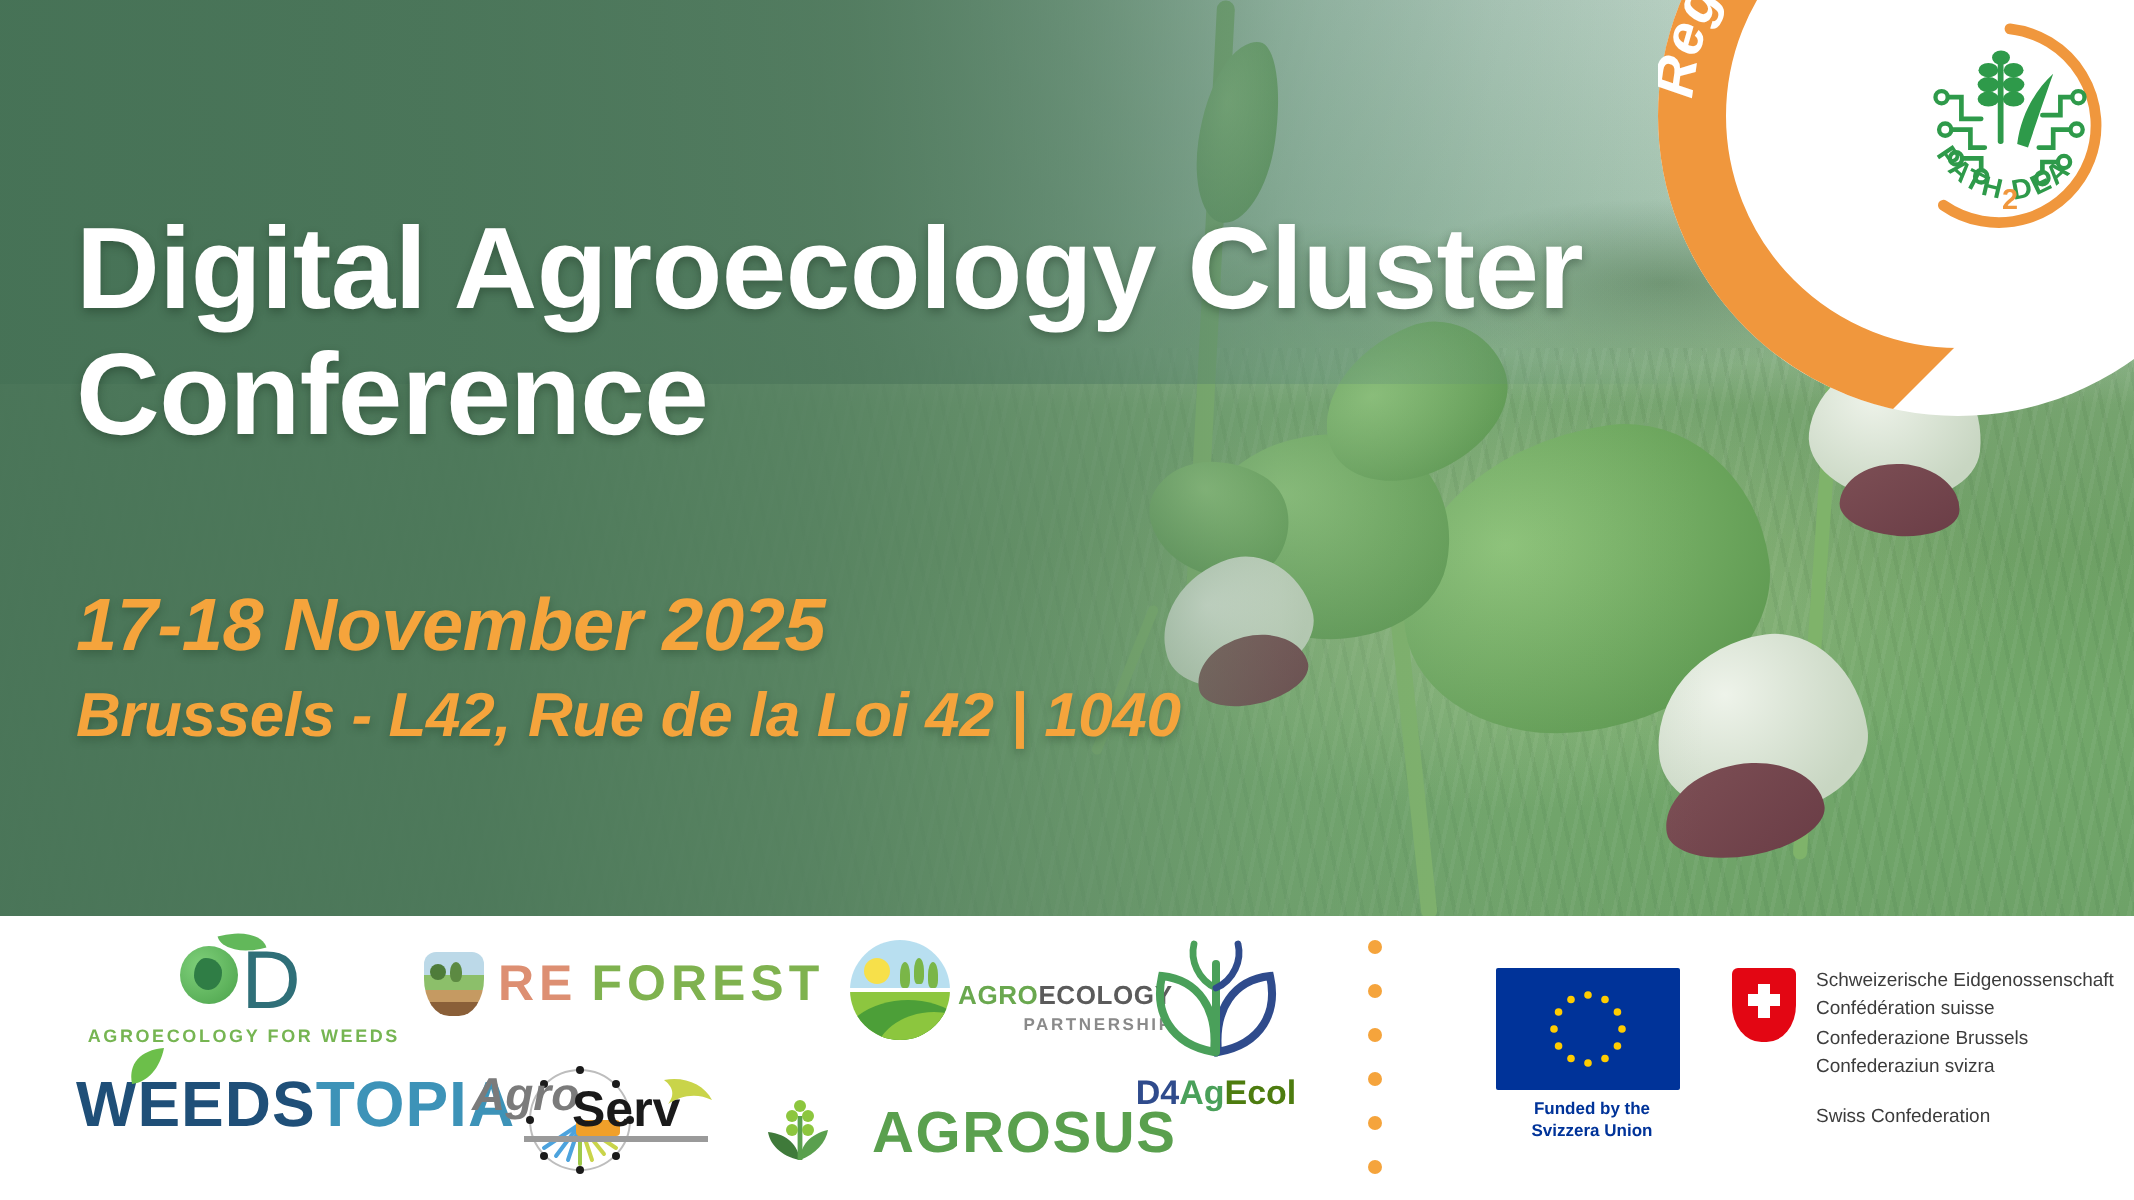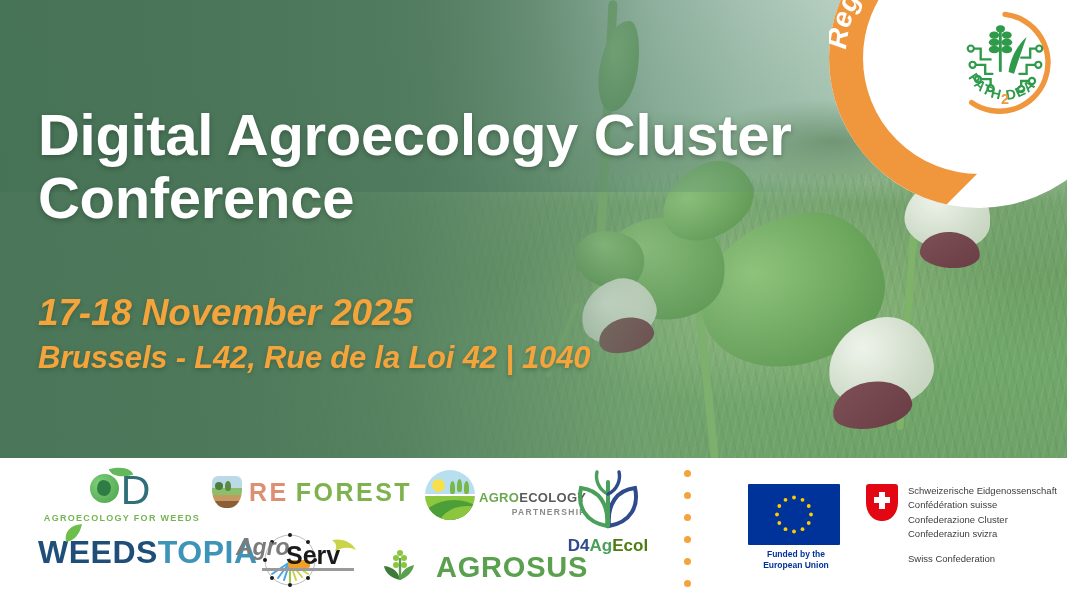--- a/index.html
+++ b/index.html
@@ -467,31 +467,31 @@
               <circle cx="37.50" cy="45.22" r="1.9"></circle>
               <circle cx="31.28" cy="39.00" r="1.9"></circle>
               <circle cx="29.00" cy="30.50" r="1.9"></circle>
               <circle cx="31.28" cy="22.00" r="1.9"></circle>
               <circle cx="37.50" cy="15.78" r="1.9"></circle>
             </g>
         </svg>
       </div>
       <div class="eu-cap">
         <div>Funded by the</div>
-        <div>European Union</div>
+        <div>Svizzera Union</div>
       </div>
     </div>
 
     <div class="logo-zone" id="lg-swiss">
       <div class="ch-shield"></div>
       <div>
         <div class="ch-lines">
           <div>Schweizerische Eidgenossenschaft</div>
           <div>Confédération suisse</div>
-          <div>Confederazione Cluster</div>
+          <div>Confederazione Brussels</div>
           <div>Confederaziun svizra</div>
         </div>
         <div class="ch-short">Swiss Confederation</div>
       </div>
     </div>
 
   </div>
 </div>
 
 </body></html>

